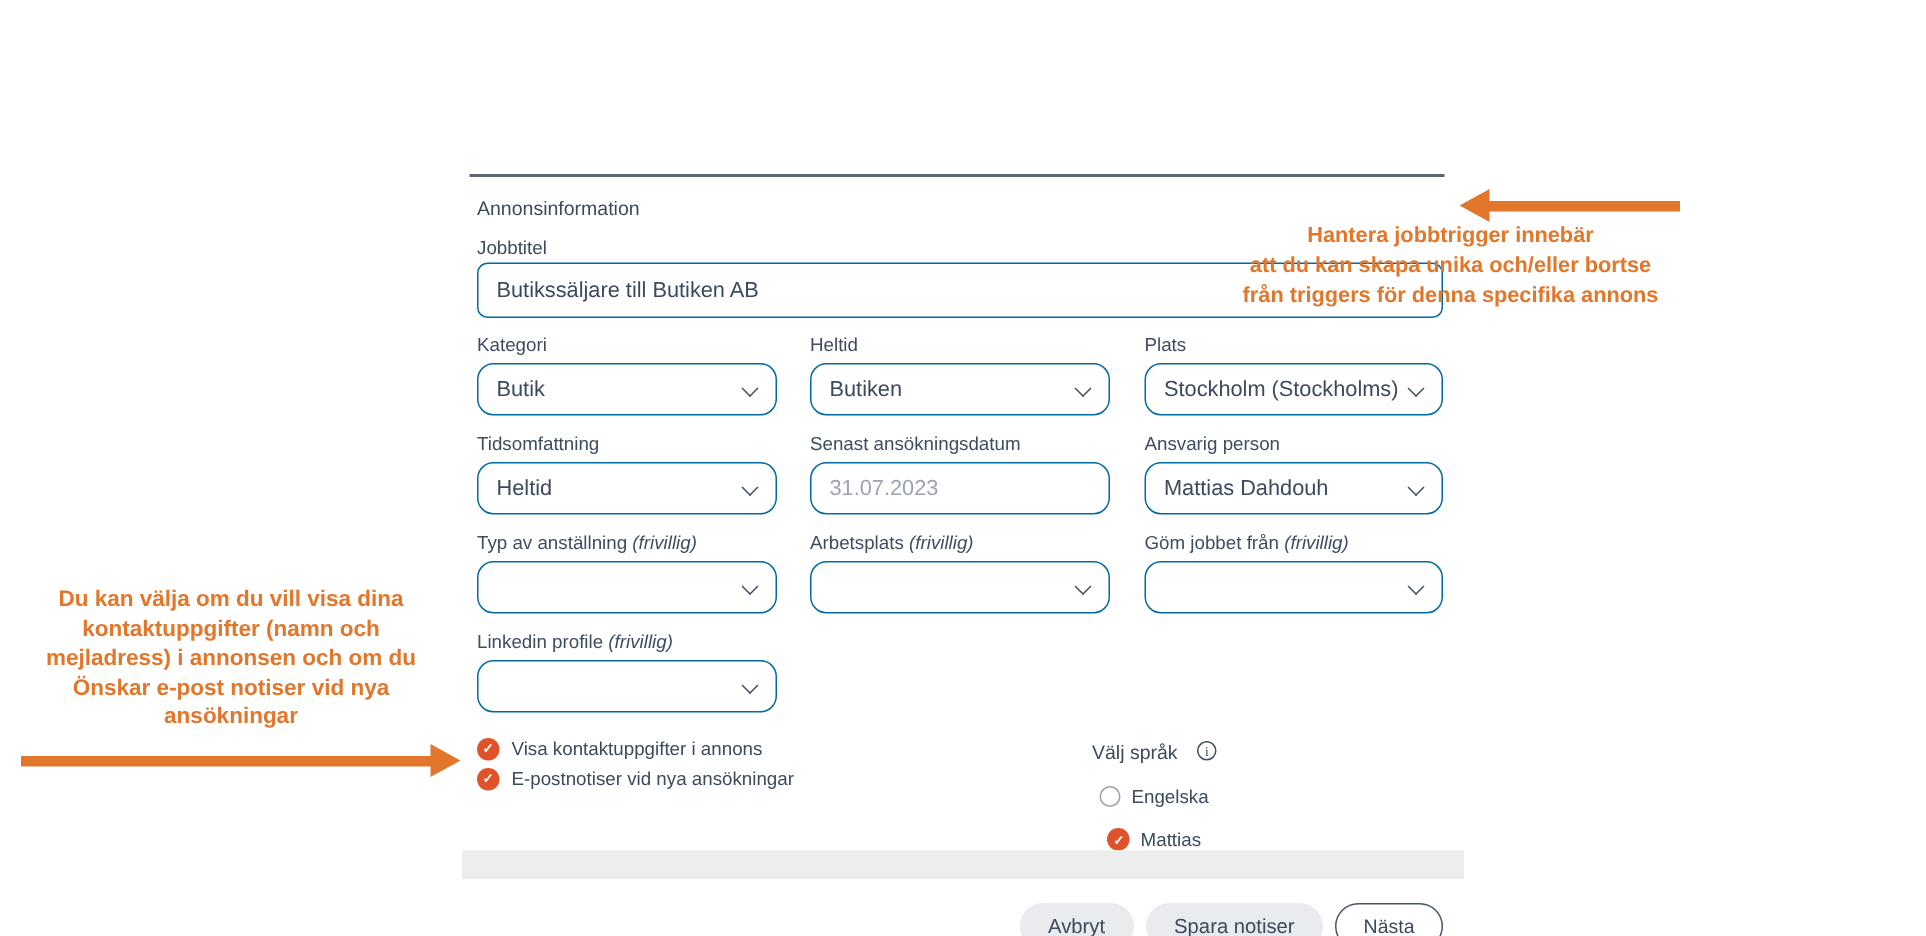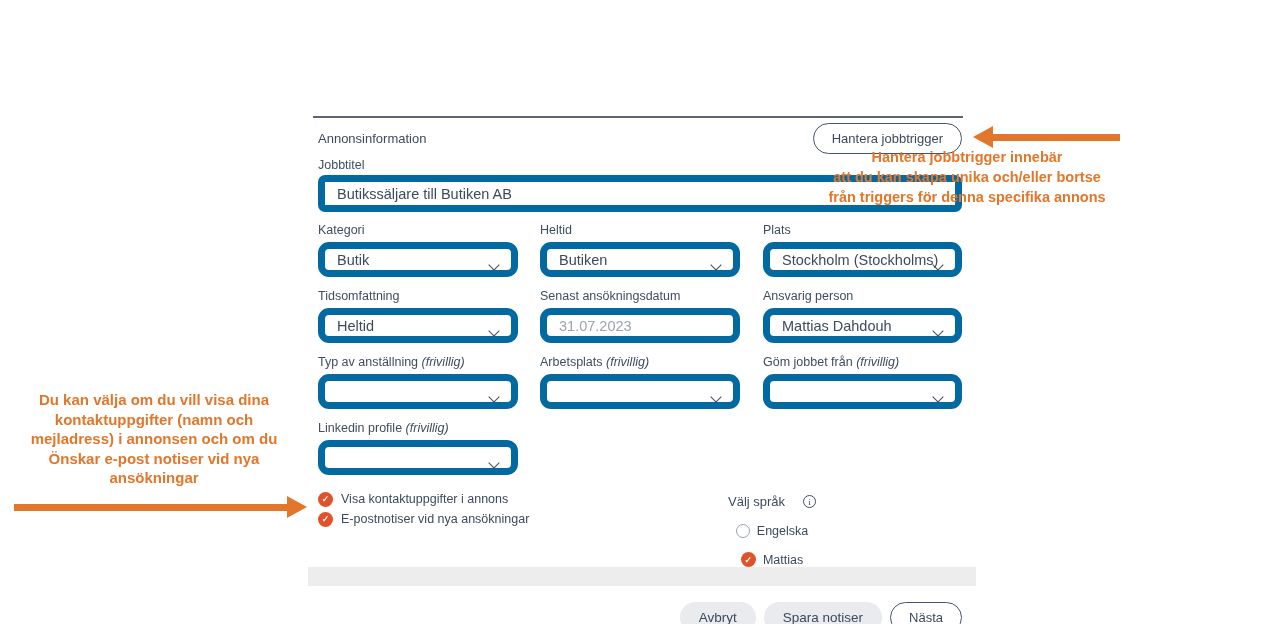--- a/index.html
+++ b/index.html
@@ -11,21 +11,21 @@
   .rule{position:absolute;left:-5px;top:97px;width:650px;height:2px;background:#5c6672;}
   .section-row{position:absolute;left:0;top:104px;width:644px;display:flex;
                justify-content:space-between;align-items:center;height:31px;}
   .section-title{font-size:13px;color:#3c4a5d;}
   .pill-btn{height:31px;border:1.6px solid #45536b;border-radius:16px;background:#fff;
             color:#3c4a5d;font-size:13px;padding:0 18px;display:inline-flex;
             align-items:center;box-sizing:border-box;cursor:pointer;
             font-family:"Liberation Sans",sans-serif;}
   .field-label{font-size:12.5px;color:#3f4d60;white-space:nowrap;}
   .field-label em{font-style:italic;}
-  .control{box-sizing:border-box;border:7px solid #0369a1;border-radius:7px;background:#fff;
+  .control{box-sizing:border-box;border:1px solid #0369a1;border-radius:7px;background:#fff;
            height:35px;display:flex;align-items:center;padding:0 12px;font-size:14.5px;
            color:#3c4a5d;position:relative;}
   .control.muted{color:#9aa3af;}
   .chev{position:absolute;right:13px;top:12px;width:7px;height:7px;
         border-right:1.6px solid #3f4d60;border-bottom:1.6px solid #3f4d60;
         transform:rotate(45deg);}
   .jobbtitel-label{position:absolute;left:0;top:139px;}
   .jobbtitel-input{position:absolute;left:0;top:156px;width:644px;height:37px;}
   .grid-row{position:absolute;left:0;width:644px;}
   .grid-row .col{position:absolute;top:0;}
@@ -36,21 +36,21 @@
   
   .checks{position:absolute;left:0;top:471px;}
   .check-line{display:flex;align-items:center;height:18px;margin-bottom:2px;}
   .check-circle{width:15px;height:15px;border-radius:50%;background:#e0532a;color:#fff;
                 font-size:9px;font-weight:bold;display:flex;align-items:center;
                 justify-content:center;margin-right:8px;flex:0 0 auto;}
   .check-label{font-size:12.5px;color:#3c4a5d;}
 
   
   .language{position:absolute;left:410px;top:475px;}
-  .lang-title{font-size:13px;display:flex;align-items:center;gap:18px;}
+  .lang-title{font-size:13px;display:flex;align-items:flex-start;gap:13px;}
   .info-circle{width:13px;height:13px;border:1px solid #3f4d60;border-radius:50%;
                font-size:9px;line-height:12px;text-align:center;box-sizing:border-box;
                font-family:"Liberation Serif",serif;}
   .lang-opts{display:flex;align-items:center;gap:14px;margin-top:15px;flex-direction:column;}
   .radio-line{display:flex;align-items:center;gap:7px;font-size:12.5px;}
   .radio-empty{width:14px;height:14px;border:1.6px solid #9aa3af;border-radius:50%;
                background:#fff;box-sizing:border-box;}
 
   
   .gray-bar{position:absolute;left:-10px;top:548px;width:668px;height:19px;background:#ededee;}
@@ -74,21 +74,20 @@
 </head>
 <body>
 
 <div class="page">
 
   <div class="form-area">
     <div class="rule"></div>
 
     <div class="section-row">
       <span class="section-title">Annonsinformation</span>
-      <button class="pill-btn">Hantera jobbtrigger</button>
     </div>
 
     <div class="field-label jobbtitel-label">Jobbtitel</div>
     <div class="control jobbtitel-input">Butikssäljare till Butiken AB</div>
 
     <div class="grid-row row-a">
       <div class="col c0">
         <div class="field-label">Kategori</div>
         <div class="control">
           <span>Butik</span>

